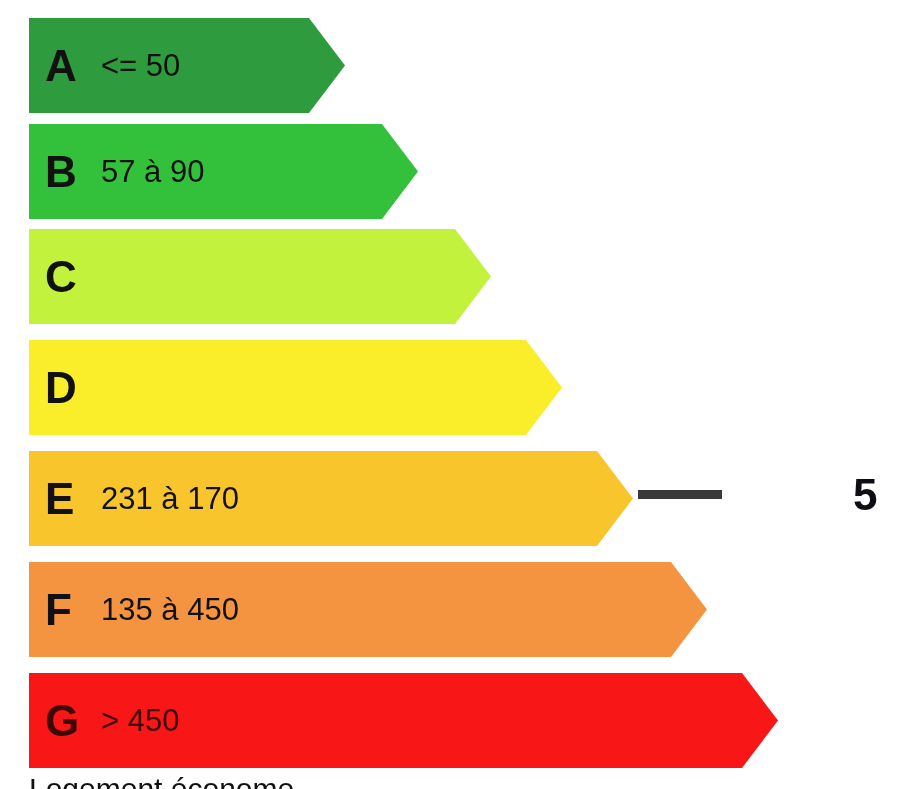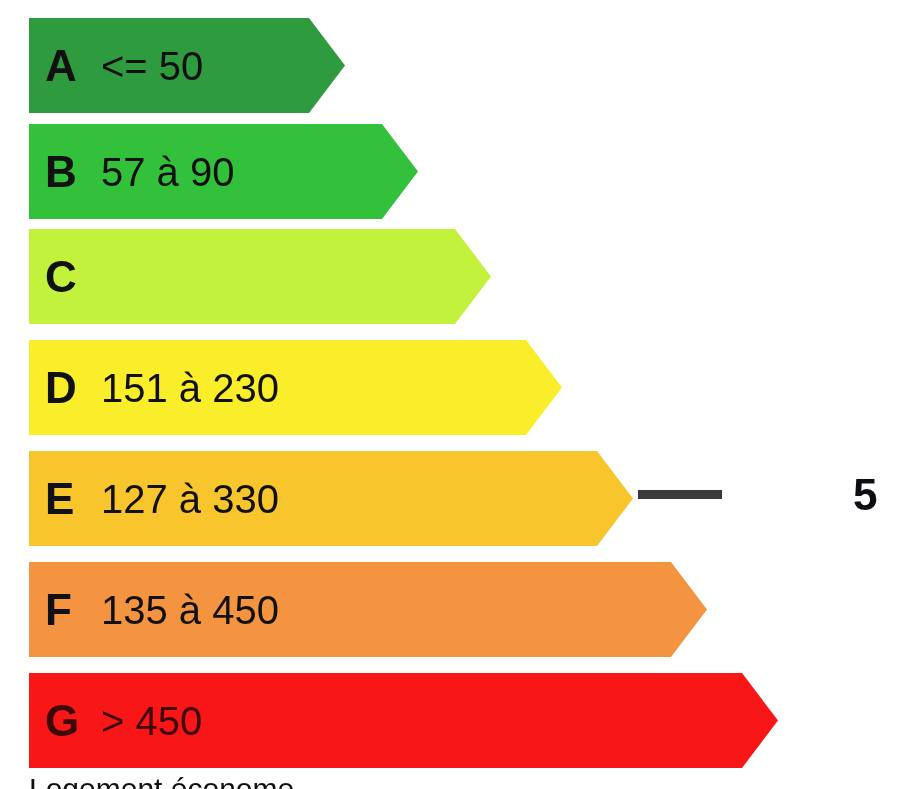--- a/index.html
+++ b/index.html
@@ -51,21 +51,21 @@
     width: 56px;
     margin-left: 16px;
     font-size: 44px;
     font-weight: bold;
     line-height: 1;
     color: #111111;
     letter-spacing: 0px;
   }
   .band-range {
     display: inline-block;
-    font-size: 40px;
+    font-size: 31px;
     font-weight: normal;
     line-height: 1;
     color: #111111;
     text-align: right;
   }
   
   .band.band-g .band-letter,
   .band.band-g .band-range {
     color: #3d0808;
   }
@@ -131,30 +131,29 @@
         <div class="band-content">
           <span class="band-letter">C</span>
         </div>
       </div>
       <div class="band band-d" style="top: 340px; width: 533px;">
         <svg class="band-shape" viewBox="0 0 533 95" preserveAspectRatio="none">
           <polygon points="0,0 497,0 533,47.5 497,95 0,95" fill="#FAEE2B"></polygon>
         </svg>
         <div class="band-content">
           <span class="band-letter">D</span>
-          <span class="band-range">151 à 230</span>
         </div>
       </div>
       <div class="band band-e" style="top: 451px; width: 604px;">
         <svg class="band-shape" viewBox="0 0 604 95" preserveAspectRatio="none">
           <polygon points="0,0 568,0 604,47.5 568,95 0,95" fill="#F9C52C"></polygon>
         </svg>
         <div class="band-content">
           <span class="band-letter">E</span>
-          <span class="band-range">127 à 330</span>
+          <span class="band-range">231 à 170</span>
         </div>
       </div>
       <div class="band band-f" style="top: 562px; width: 678px;">
         <svg class="band-shape" viewBox="0 0 678 95" preserveAspectRatio="none">
           <polygon points="0,0 642,0 678,47.5 642,95 0,95" fill="#F59440"></polygon>
         </svg>
         <div class="band-content">
           <span class="band-letter">F</span>
           <span class="band-range">135 à 450</span>
         </div>

